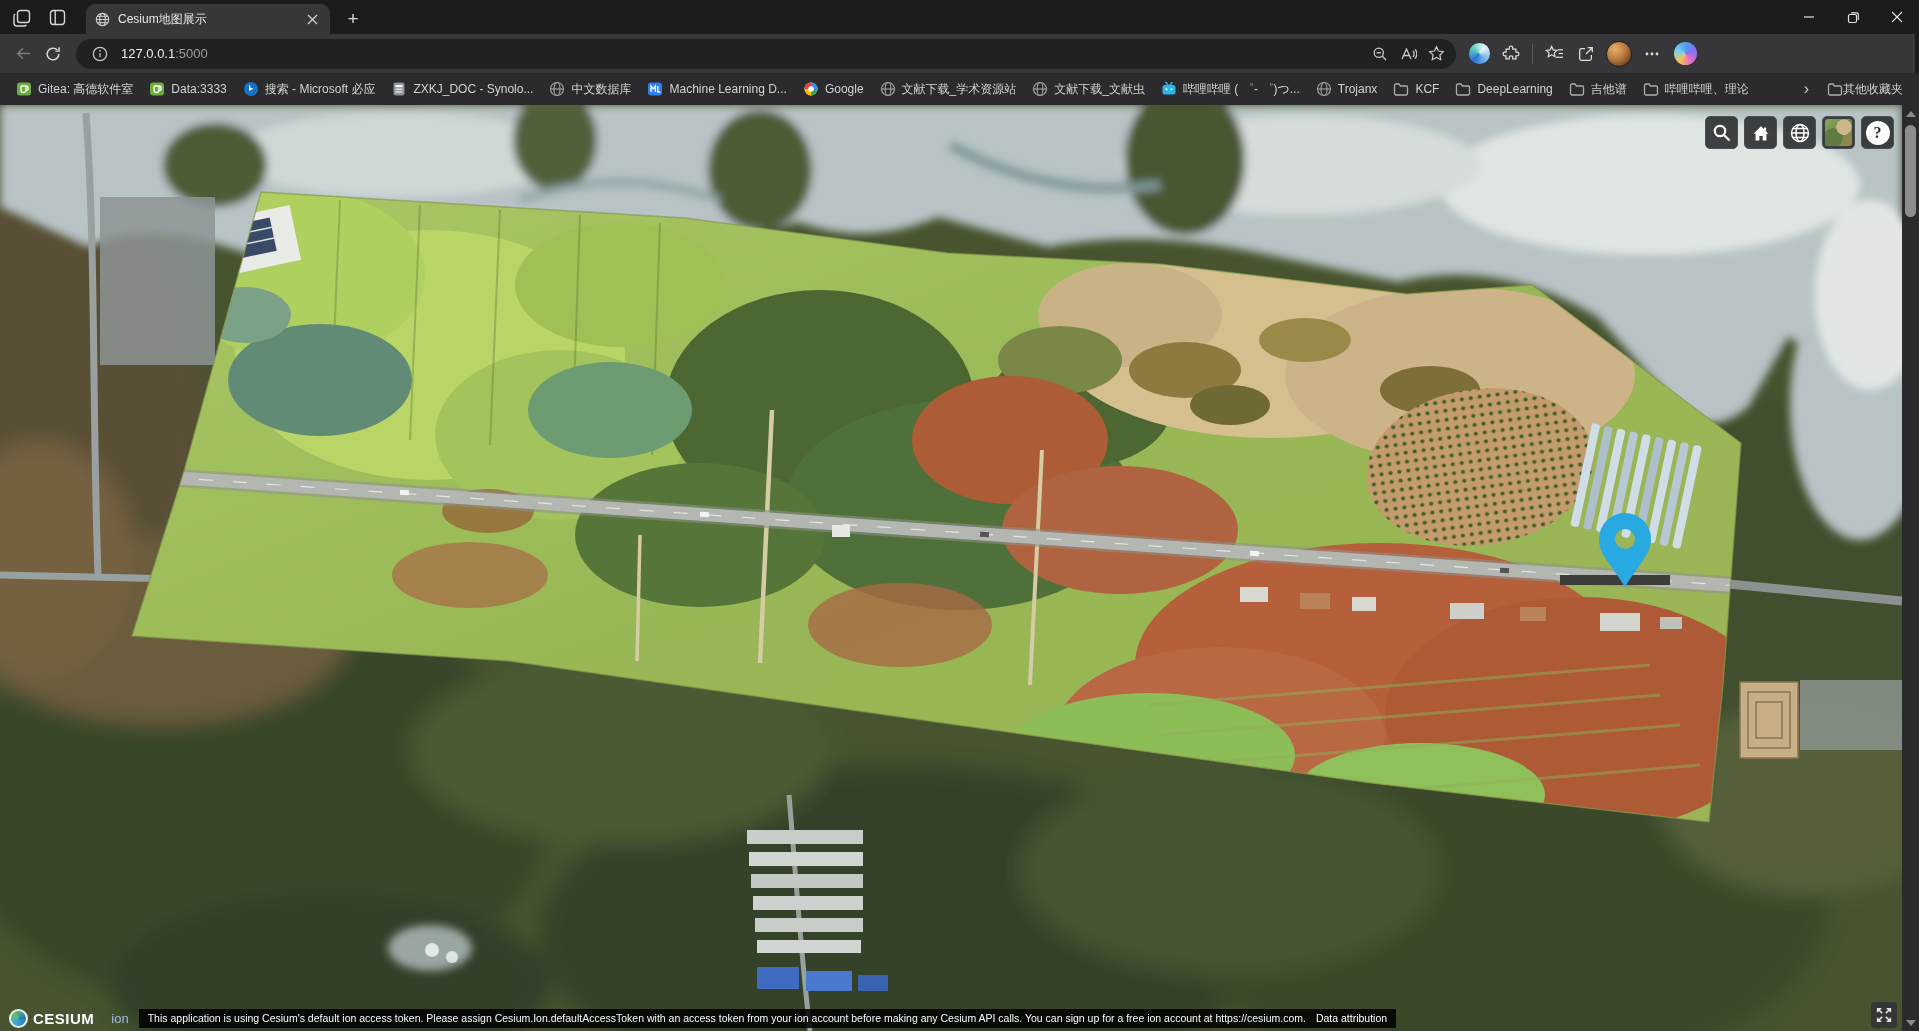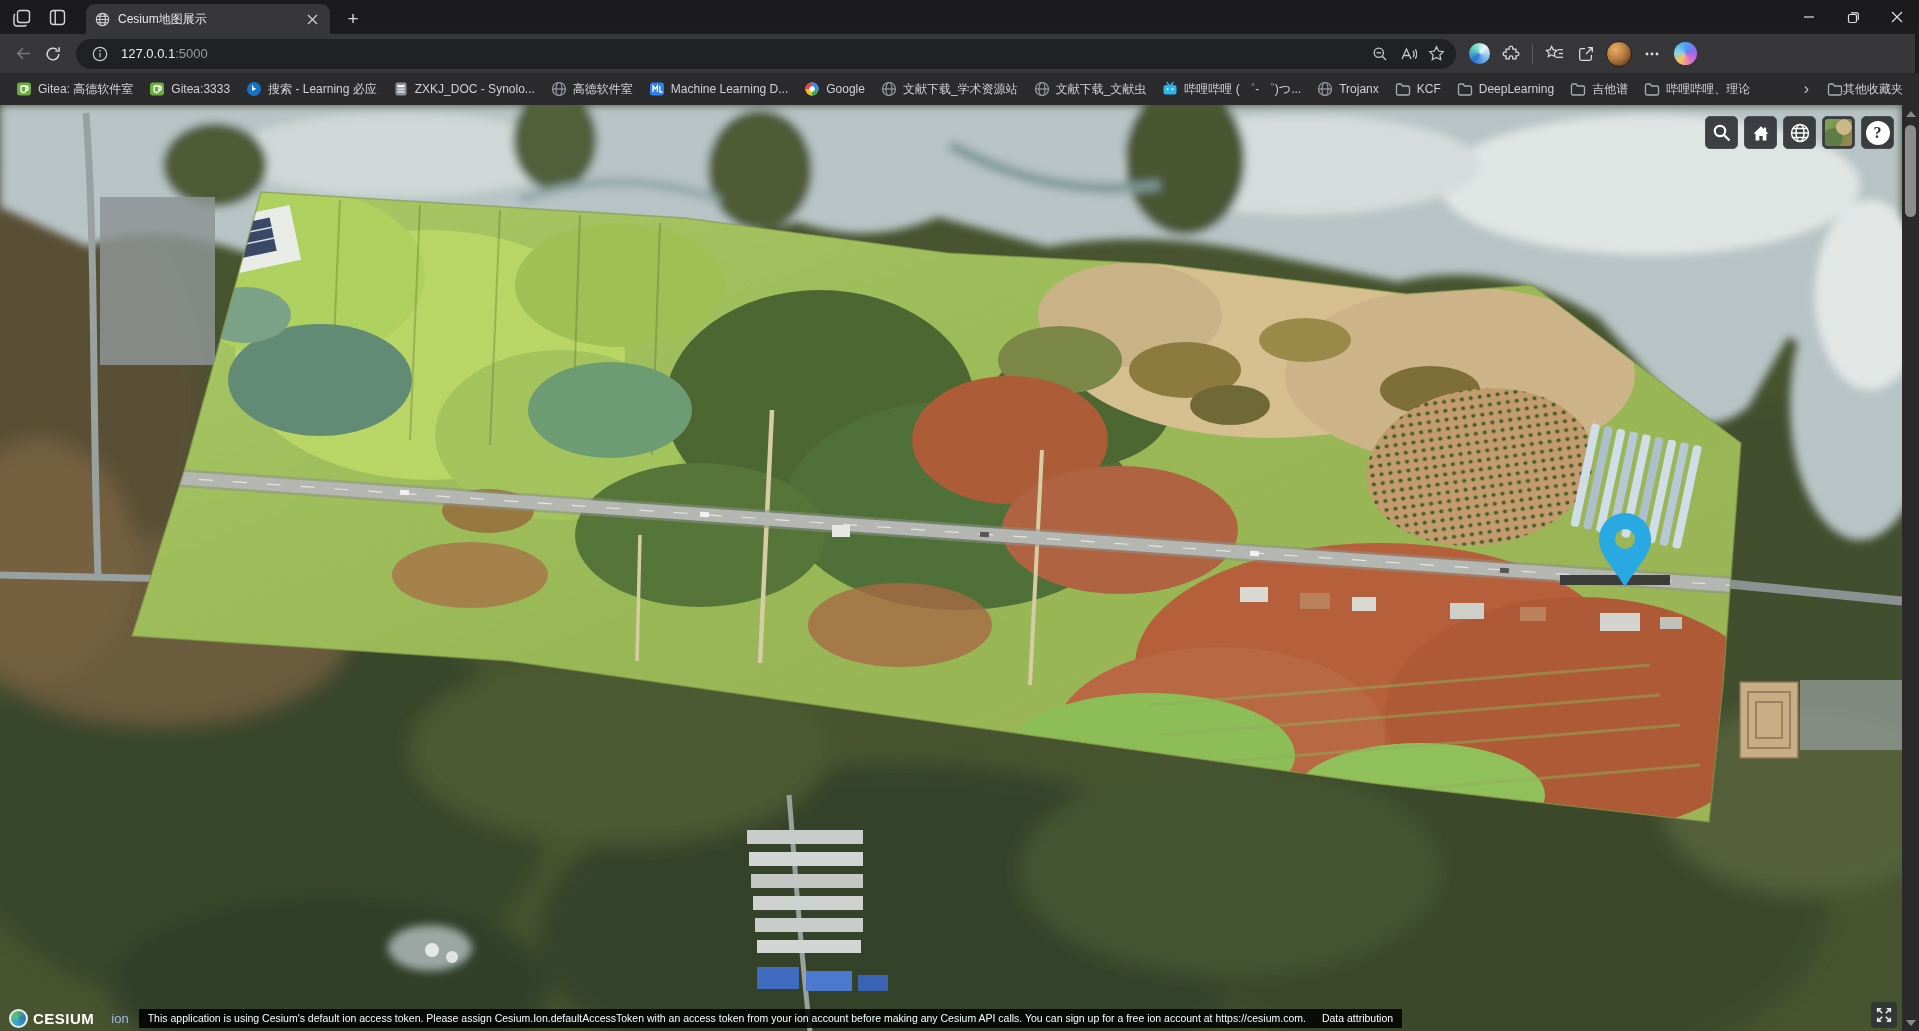--- a/index.html
+++ b/index.html
@@ -64,21 +64,21 @@
        radial-gradient(circle at 30% 70%,#5f7d42 0 35%,transparent 37%),
        linear-gradient(135deg,#87a355,#6f8f46 55%,#a5824f);}
 
   .credits{position:absolute;left:5px;bottom:2px;display:flex;align-items:flex-end;gap:6px;justify-content:center;}
   .logo{display:flex;align-items:center;gap:5px;padding:1px 4px;}
   .logo-circle{width:19px;height:19px;border-radius:50%;border:2px solid #e6edf2;box-sizing:border-box;
      background:conic-gradient(from 200deg,#36a3d9,#62c168,#2e7db0,#36a3d9);}
   .logo-cesium{color:#fff;font-weight:bold;font-size:15px;letter-spacing:.5px;}
   .logo-ion{color:#9fb9dd;font-size:13px;margin-left:12px;}
   .credit-strip{background:rgba(0,0,0,.85);color:#f4feff;font-size:10.5px;
-     padding:3px 9px 4px 9px;display:flex;gap:16px;align-items:center;white-space:nowrap;margin-bottom:1px;}
+     padding:3px 9px 4px 9px;display:flex;gap:10px;align-items:center;white-space:nowrap;margin-bottom:1px;}
   .credit-link{color:#ffffff;}
 
   .fullscreen{position:absolute;right:5px;bottom:3px;width:26px;height:26px;border-radius:4px;
      background:rgba(48,51,54,.9);display:flex;align-items:center;justify-content:center;}
 
   
   .scrollbar{position:absolute;top:105px;right:0;width:17px;height:926px;background:#2a2a2c;}
   .sb-up,.sb-down{position:absolute;left:0;width:17px;height:17px;display:flex;align-items:center;justify-content:center;}
   .sb-up{top:0;} .sb-down{bottom:0;}
   .tri-up{width:0;height:0;border-left:5px solid transparent;border-right:5px solid transparent;border-bottom:6px solid #8a8a8a;}
@@ -226,51 +226,51 @@
           </span>
           <span class="bm-label">Gitea: 高德软件室</span>
         </div>
         <div class="bm">
           <span class="bm-ic">
             <svg width="16" height="16" viewBox="0 0 16 16">
               <rect x="1" y="1.5" width="14" height="13" rx="3" fill="#6cae3e"></rect>
               <path d="M5 5 h5 a2.2 2.2 0 0 1 0 4.4 h-.6 M5 5 v4 a2.5 2.5 0 0 0 5 0 V5" stroke="#fff" stroke-width="1.3" fill="none"></path>
             </svg>
           </span>
-          <span class="bm-label">Gitea:3333</span>
+          <span class="bm-label">Data:3333</span>
         </div>
         <div class="bm">
           <span class="bm-ic">
             <svg width="16" height="16" viewBox="0 0 16 16">
               <circle cx="8" cy="8" r="7" fill="#1573c6"></circle>
               <path d="M6 3.5 v6.5 l4.5 -2.2 -2.8 -1 -.9 -2.4 Z" fill="#fff"></path>
             </svg>
           </span>
-          <span class="bm-label">搜索 - Learning 必应</span>
+          <span class="bm-label">搜索 - Microsoft 必应</span>
         </div>
         <div class="bm">
           <span class="bm-ic">
             <svg width="16" height="16" viewBox="0 0 16 16">
               <rect x="2.5" y="1.5" width="11" height="13" rx="2" fill="#8d9199"></rect>
               <rect x="4.5" y="4" width="7" height="2.2" fill="#fff"></rect>
               <rect x="4.5" y="7.6" width="7" height="1.4" fill="#e6e6e6"></rect>
               <rect x="4.5" y="10.2" width="7" height="1.4" fill="#e6e6e6"></rect>
             </svg>
           </span>
           <span class="bm-label">ZXKJ_DOC - Synolo...</span>
         </div>
         <div class="bm">
           <span class="bm-ic">
             <svg width="16" height="16" viewBox="0 0 16 16" fill="none" stroke="#9aa0a6" stroke-width="1.2">
               <circle cx="8" cy="8" r="6.5"></circle>
               <ellipse cx="8" cy="8" rx="3" ry="6.5"></ellipse>
               <line x1="1.5" y1="8" x2="14.5" y2="8"></line>
             </svg>
           </span>
-          <span class="bm-label">高德软件室</span>
+          <span class="bm-label">中文数据库</span>
         </div>
         <div class="bm">
           <span class="bm-ic">
             <svg width="16" height="16" viewBox="0 0 16 16">
               <rect x="1" y="1.5" width="14" height="13" rx="3" fill="#2d7ff0"></rect>
               <path d="M4 11 V5 l2.2 3 L8.4 5 v6 M10.8 5 v6 h2.6" stroke="#fff" stroke-width="1.3" fill="none"></path>
             </svg>
           </span>
           <span class="bm-label">Machine Learning D...</span>
         </div>

